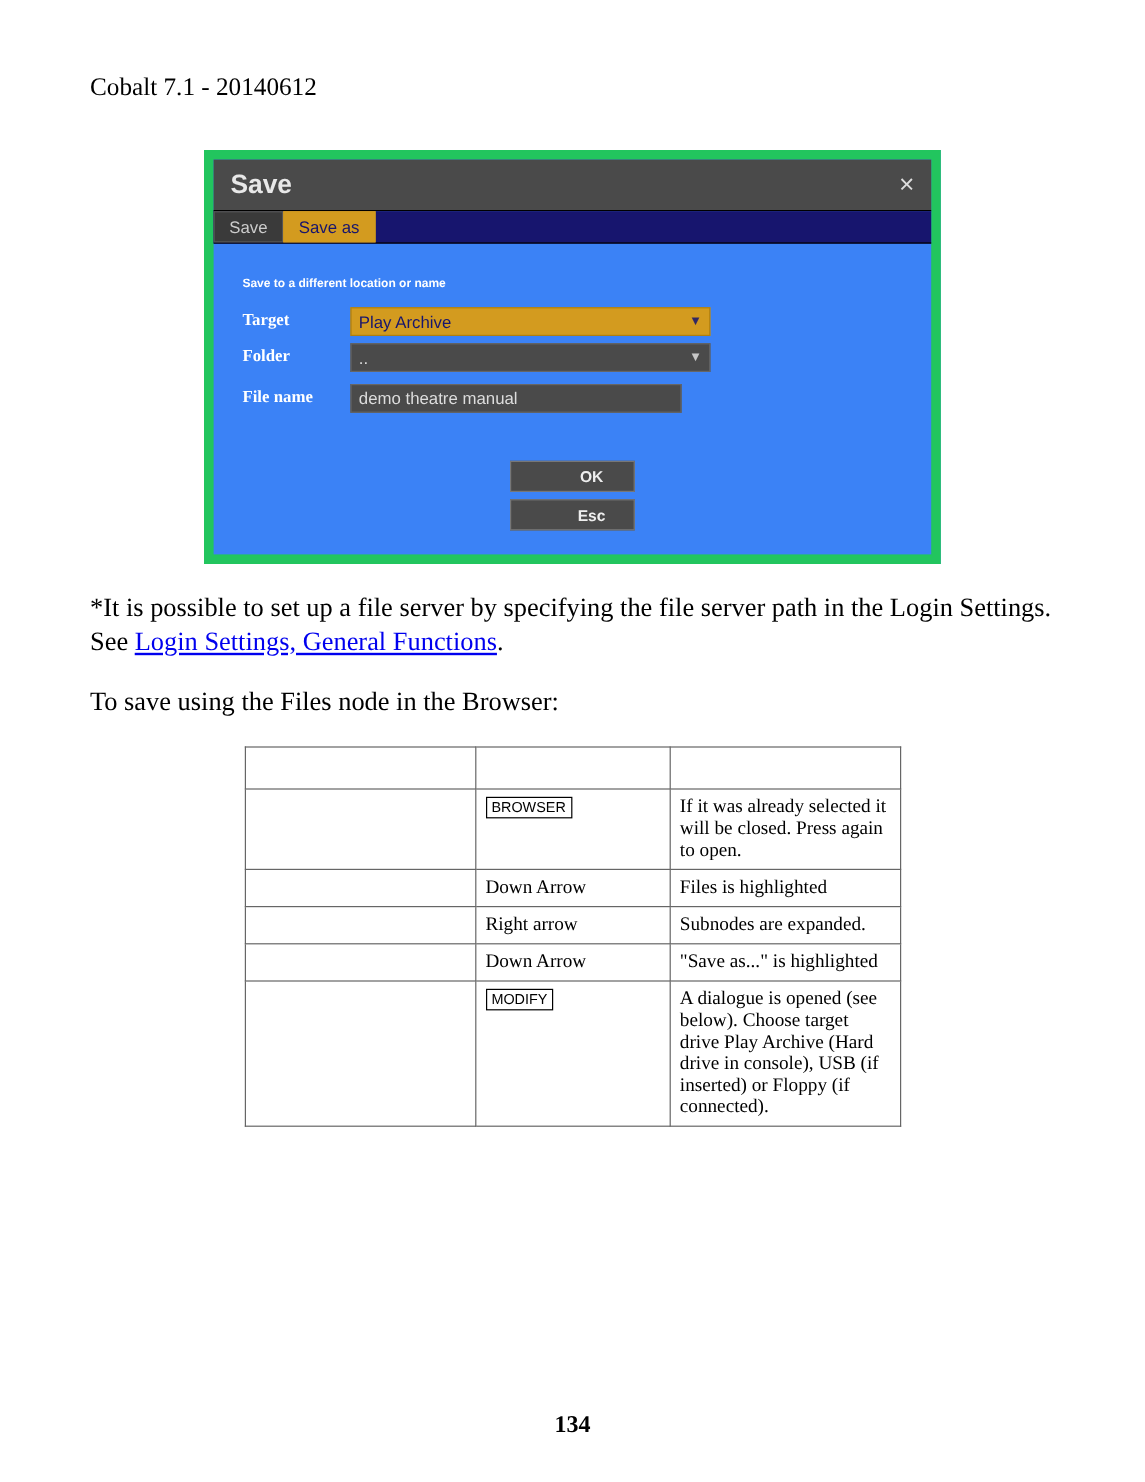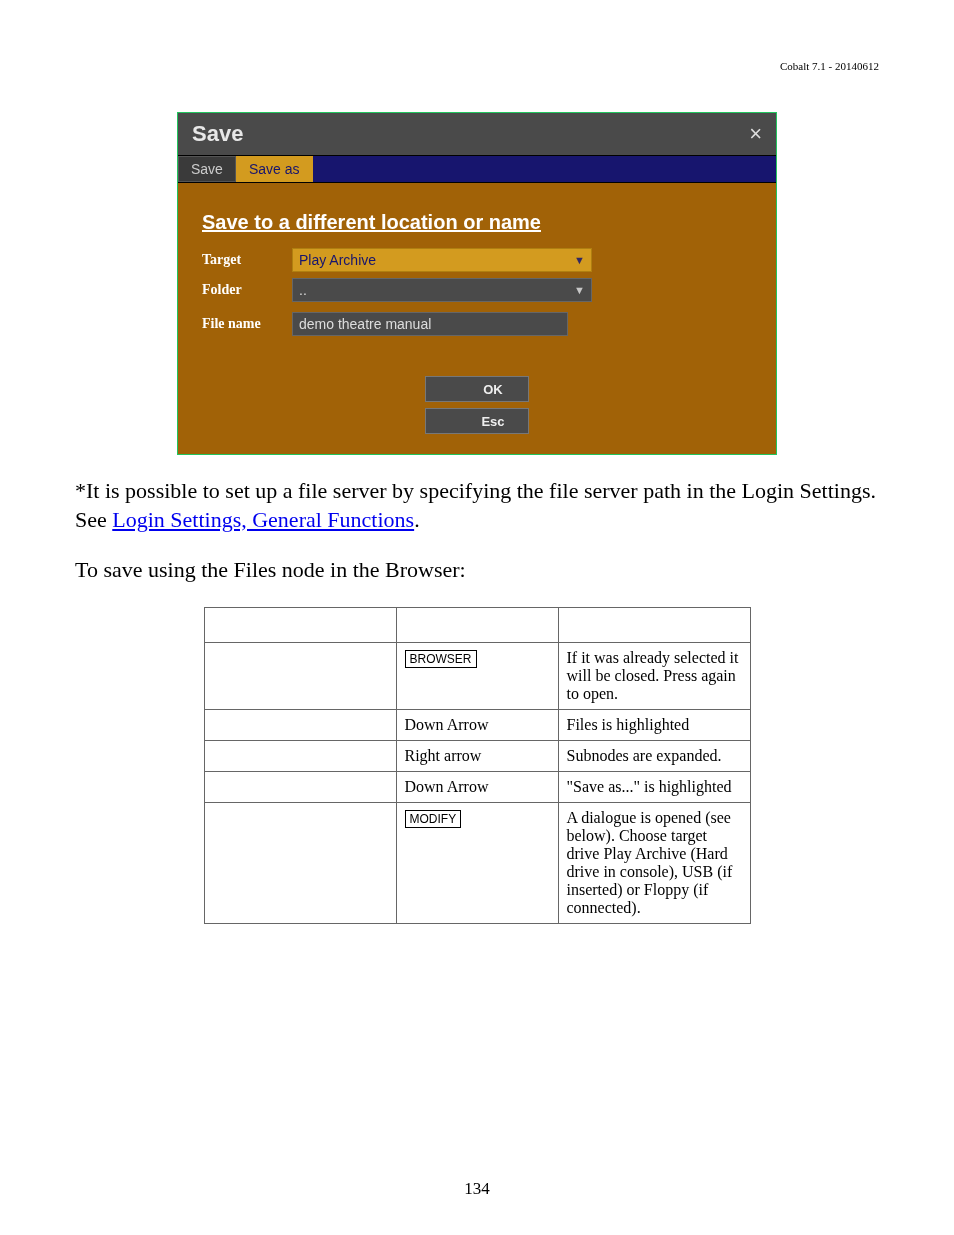--- a/index.html
+++ b/index.html
@@ -10,30 +10,29 @@
     color: #000;
     width: 954px;
   }
   .page {
     padding: 60px 75px 40px 75px;
     position: relative;
     min-height: 1235px;
     box-sizing: border-box;
   }
   .header-right {
-    text-align: right;
-    font-size: 11px;
+    font-size: 21px;
     margin-bottom: 40px;
   }
   
   .dialog {
     width: 598px;
     margin: 0 auto 22px auto;
-    border: 1px solid #22c55e;
-    background: #a16207;
+    border: 8px solid #22c55e;
+    background: #3b82f6;
     font-family: "Segoe UI", Arial, sans-serif;
     color: #fff;
   }
   .dialog-titlebar {
     display: flex;
     align-items: center;
     justify-content: space-between;
     background: #4a4a4a;
     padding: 8px 14px;
     border-bottom: 1px solid #000;
@@ -66,23 +65,22 @@
   .tab.active {
     background: #d39b1f;
     color: #17156e;
     border: 1px solid #d39b1f;
   }
   .dialog-body {
     padding: 28px 24px 14px 24px;
   }
   .dialog-heading {
     font-weight: bold;
-    font-size: 20px;
+    font-size: 10px;
     margin-bottom: 14px;
-    text-decoration: underline;
   }
   .form-row {
     display: flex;
     align-items: center;
     margin-bottom: 6px;
   }
   .form-label {
     width: 90px;
     font-weight: bold;
     font-size: 14px;
@@ -177,21 +175,22 @@
     font-family: Arial, Helvetica, sans-serif;
     font-size: 12px;
     line-height: 16px;
   }
   .page-number {
     position: absolute;
     bottom: 36px;
     left: 0;
     right: 0;
     text-align: center;
-    font-size: 17px;
+    font-size: 20px;
+    font-weight: bold;
   }
 </style>
 </head>
 <body>
 
 <div class="page">
 
   <div class="header-right">Cobalt 7.1 - 20140612</div>
 
   <div class="dialog">

